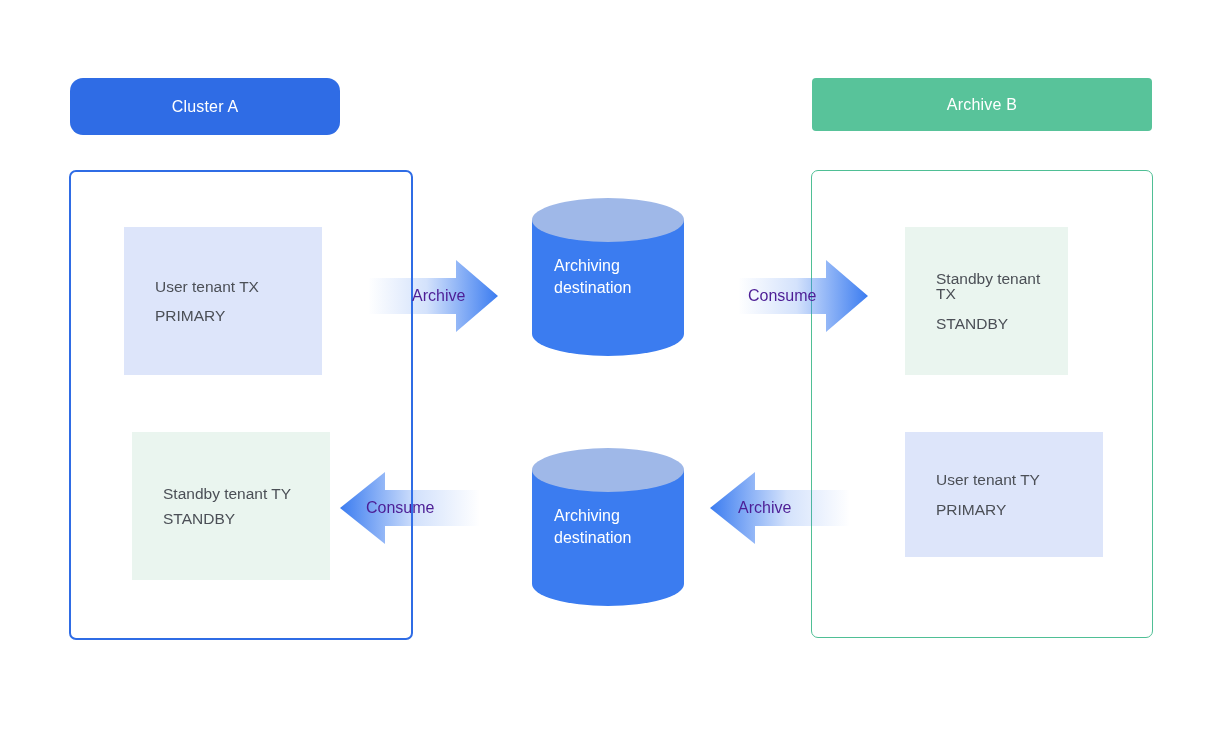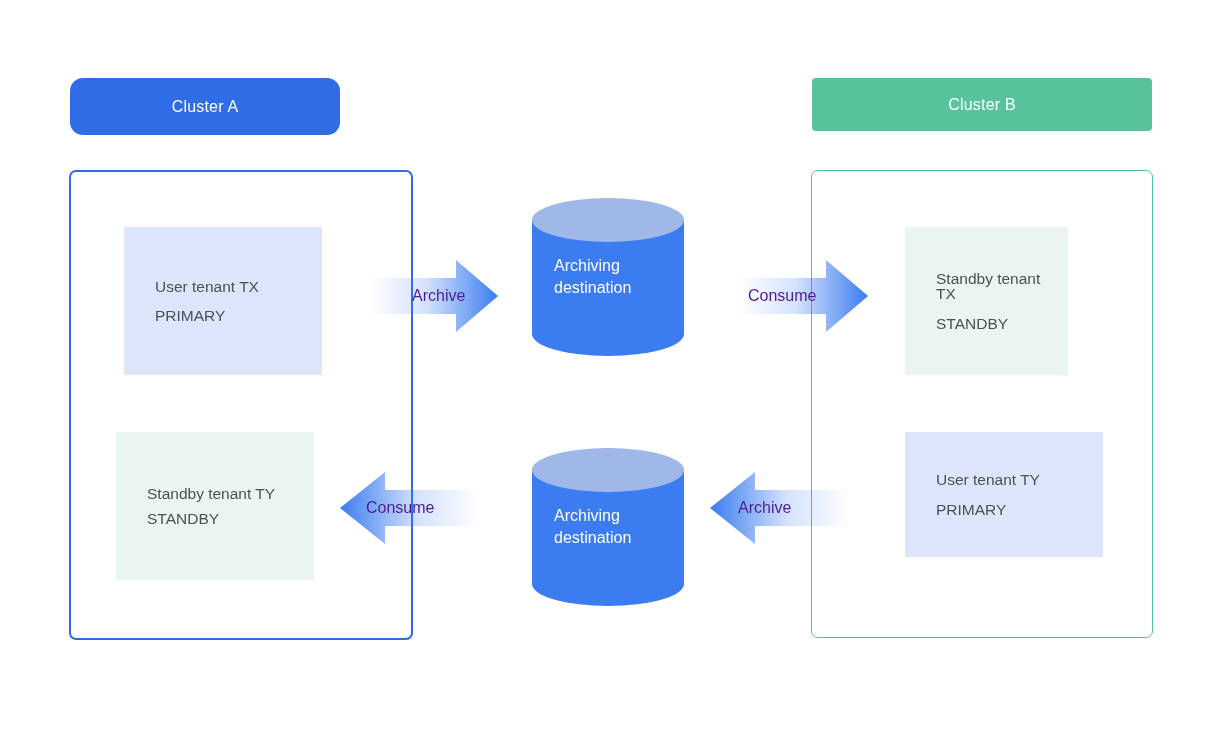--- a/index.html
+++ b/index.html
@@ -72,21 +72,21 @@
     color: #4b4f56;
     font-size: 15.5px;
   }
   .tenant-card.blue  { background: #dde5fa; }
   .tenant-card.green { background: #eaf5ef; }
   .tenant-card .line { line-height: 1.0; }
   .tenant-card .line.gap { margin-top: 14px; }
   .tenant-card .line.tight { margin-top: 9px; }
 
   #tenant-tx-primary  { left: 124px; top: 227px; width: 198px; height: 148px; }
-  #tenant-ty-standby  { left: 116px; top: 432px; width: 198px; height: 148px; }
+  #tenant-ty-standby  { left: 132px; top: 432px; width: 198px; height: 148px; }
   #tenant-tx-standby  { left: 905px; top: 227px; width: 163px; height: 148px; }
   #tenant-ty-primary  { left: 905px; top: 432px; width: 198px; height: 125px; }
 
   
   .cylinder {
     position: absolute;
     width: 152px;
     height: 158px;
   }
   #cylinder-top    { left: 532px; top: 198px; }
@@ -171,21 +171,21 @@
     <div class="line">User tenant TX</div>
     <div class="line gap">PRIMARY</div>
   </div>
 
   <div class="tenant-card green" id="tenant-ty-standby">
     <div class="line">Standby tenant TY</div>
     <div class="line tight">STANDBY</div>
   </div>
 
   <div class="cluster-header" id="cluster-b-header">
-    <span>Cluster B</span>
+    <span>Archive B</span>
   </div>
 
   <div class="cluster-box" id="cluster-b-box"></div>
 
   <div class="tenant-card green" id="tenant-tx-standby">
     <div class="line">Standby tenant TX</div>
     <div class="line gap">STANDBY</div>
   </div>
 
   <div class="tenant-card blue" id="tenant-ty-primary">

